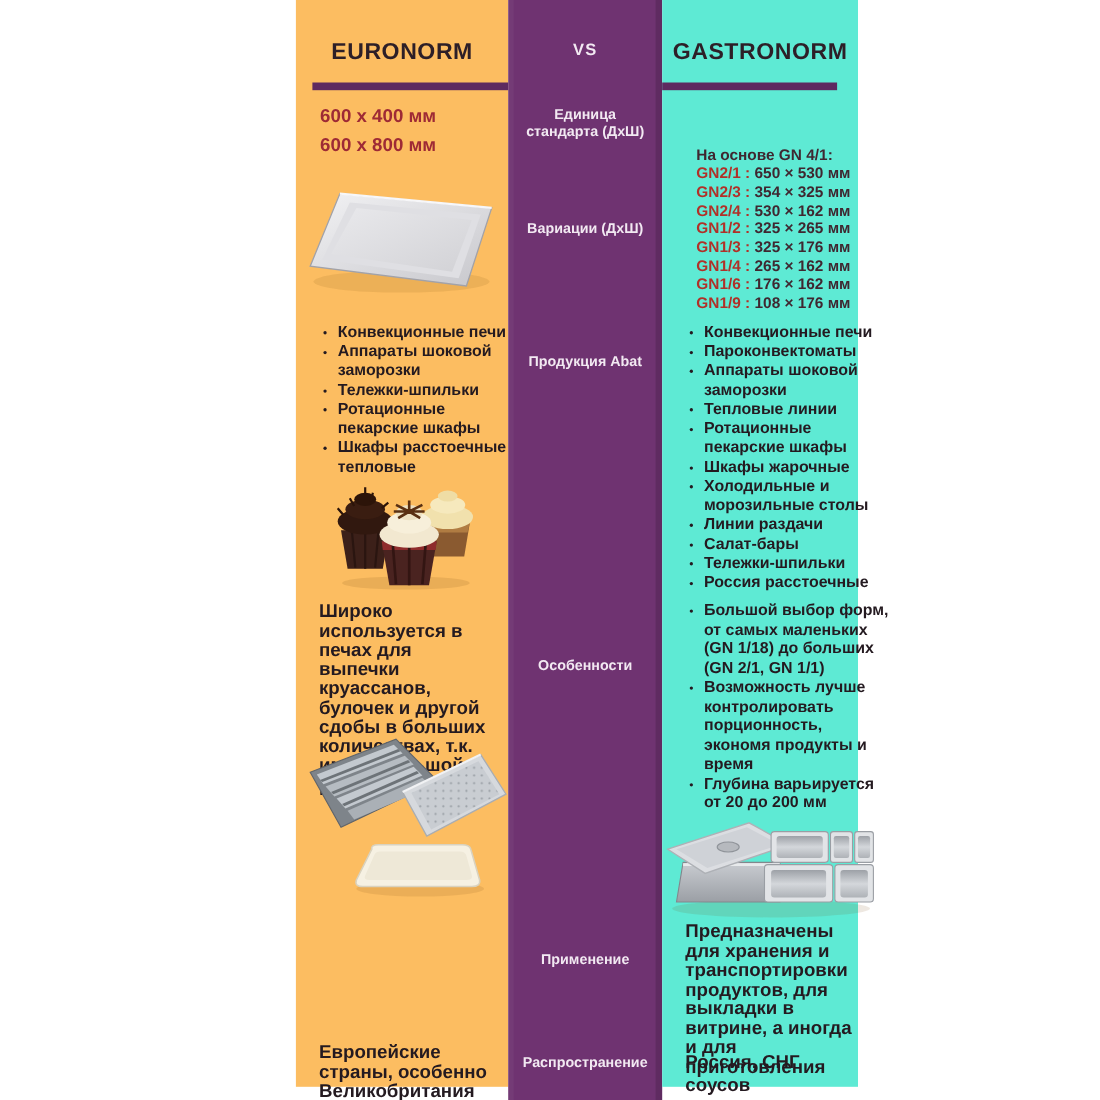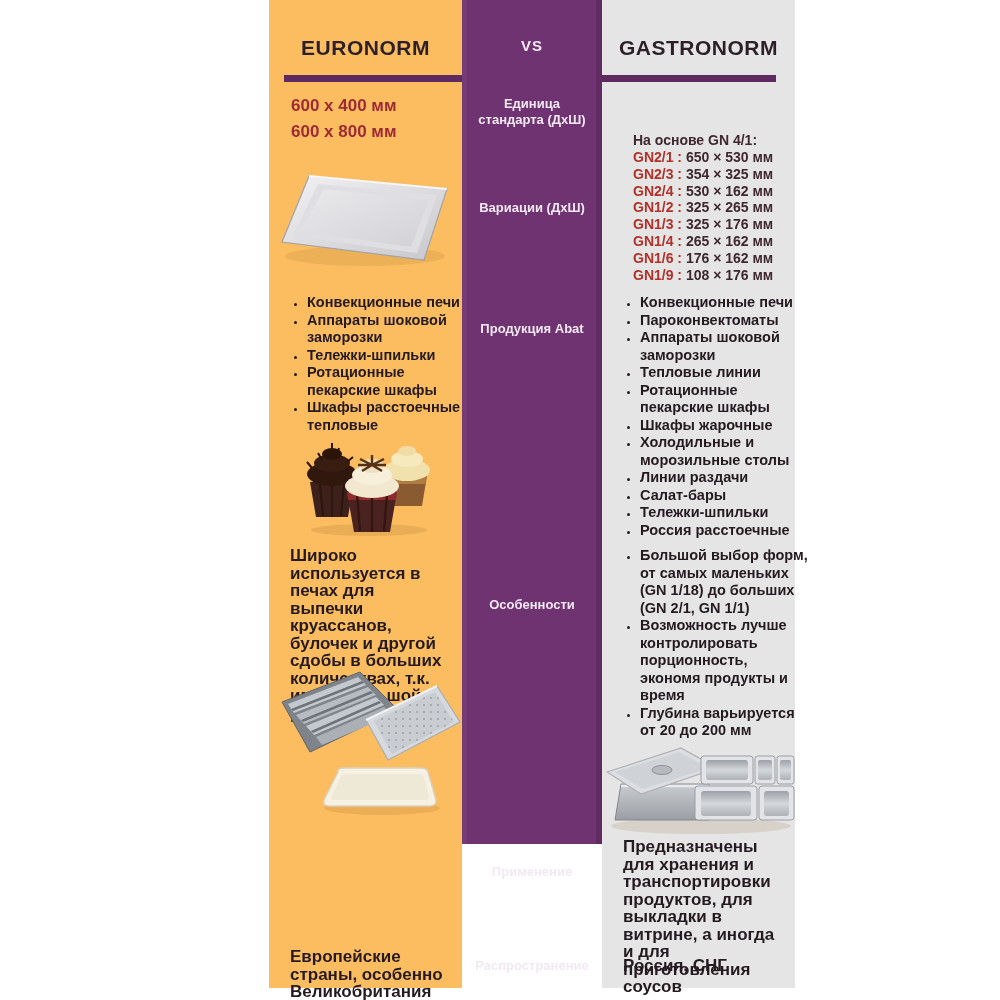--- a/index.html
+++ b/index.html
@@ -5,23 +5,23 @@
   html,body{margin:0;padding:0;}
   body{
     width:1000px;height:1000px;background:#ffffff;
     font-family:"Liberation Sans","DejaVu Sans",sans-serif;
     position:relative;overflow:hidden;
     -webkit-font-smoothing:antialiased;
   }
   .stage{position:absolute;left:0;top:0;width:1000px;height:1000px;margin-left:32px;}
   .col{position:absolute;top:0;}
   .col-left{left:237px;width:193px;height:988px;background:#fcbd61;}
-  .col-right{left:570px;width:193px;height:988px;background:#e5e5e5;}
+  .col-right{left:570px;width:178px;height:988px;background:#5eead4;}
   .col-mid{
-    left:430px;width:140px;height:844px;background:#6f3371;
+    left:430px;width:140px;height:1000px;background:#6f3371;
     box-shadow:inset 5px 0 0 rgba(255,255,255,0.04), inset -6px 0 0 rgba(0,0,0,0.14);
   }
   .abs{position:absolute;}
   .hdr{
     font-size:21px;font-weight:bold;color:#2d1f27;letter-spacing:0.5px;
     width:100%;text-align:center;top:36px;left:0;
   }
   .rule{height:7px;background:#5e2a60;top:75px;}
   .rule-left{left:15px;right:0;}
   .rule-right{left:0;right:19px;}

